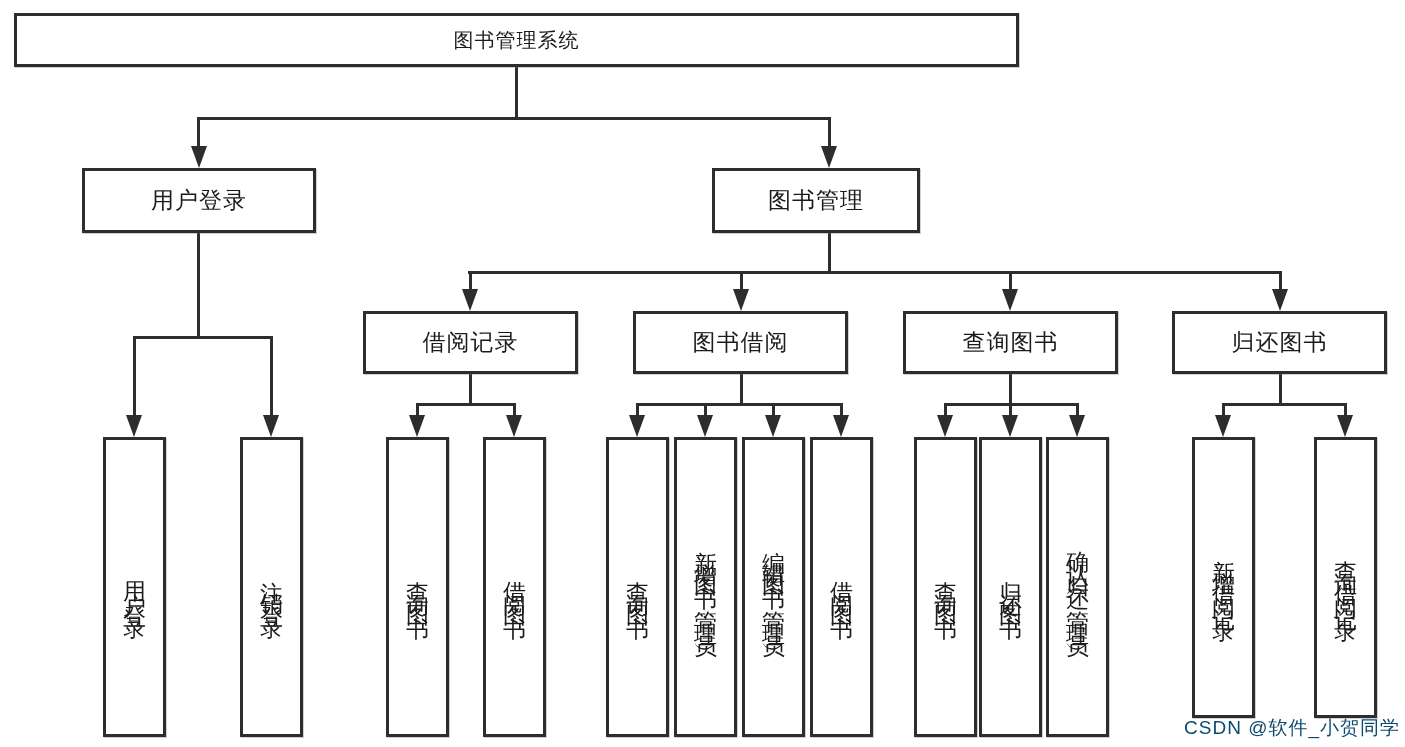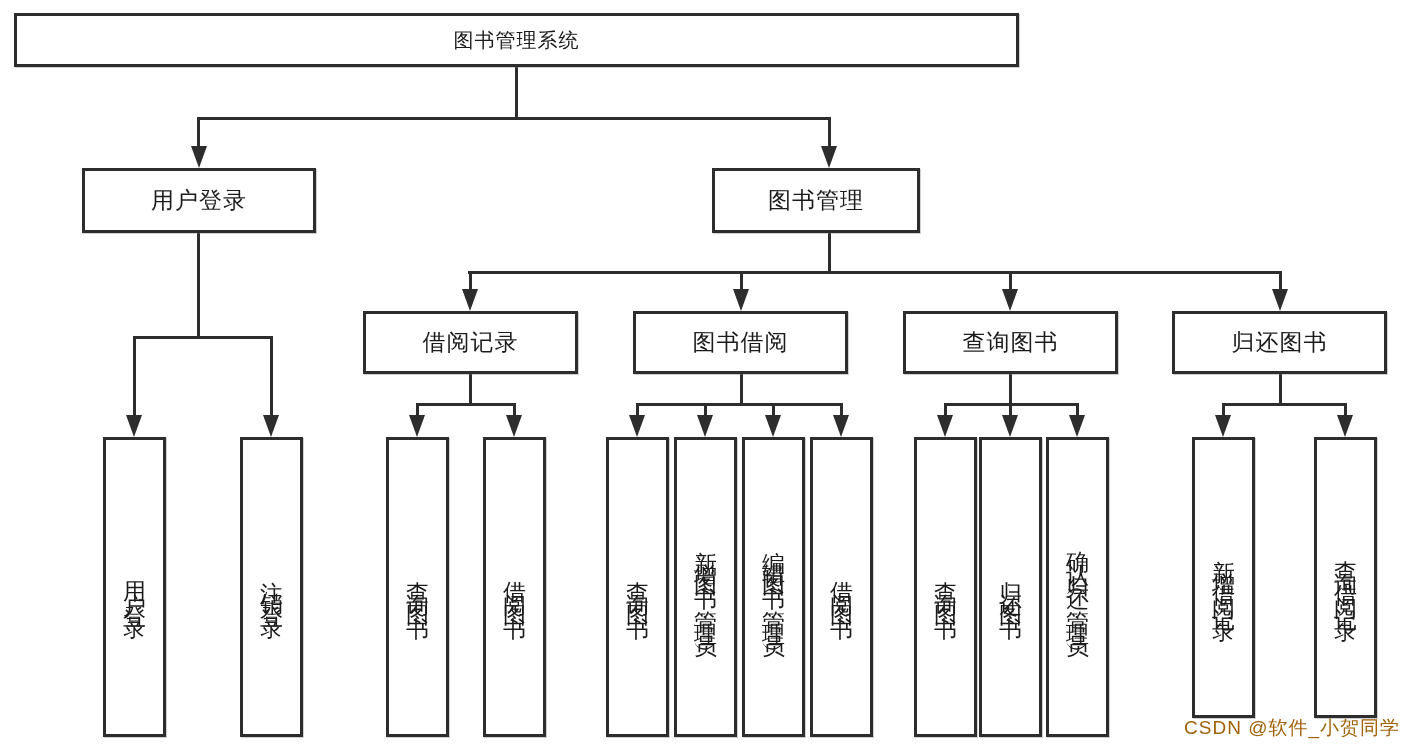--- a/index.html
+++ b/index.html
@@ -34,21 +34,21 @@
   .arrow{
     position:absolute;width:0;height:0;
     border-left:8px solid transparent;
     border-right:8px solid transparent;
     border-top:22px solid #2d2d2d;
   }
   .watermark{
     position:absolute;
     right:5px;bottom:6px;
     font-size:19px;
-    color:#a16207;
+    color:#0c4a6e;
     letter-spacing:1px;
     white-space:nowrap;
   }
 </style>
 </head>
 <body>
 
 <div class="canvas">
 
   <div class="vline" style="left:515px;top:66px;width:3px;height:53px;"></div>

